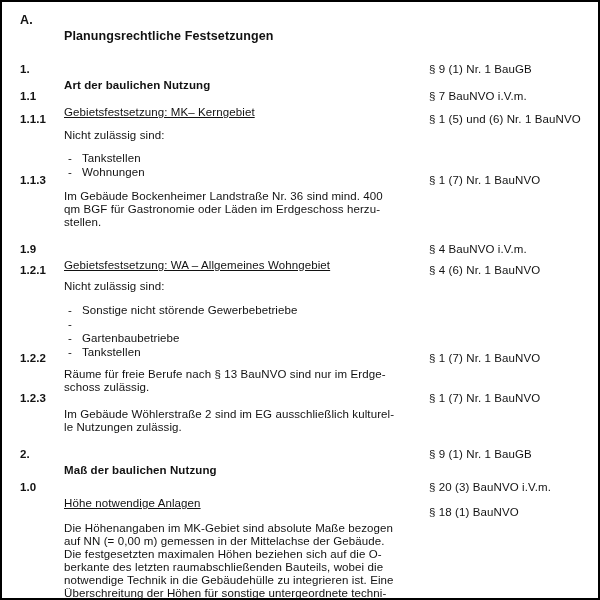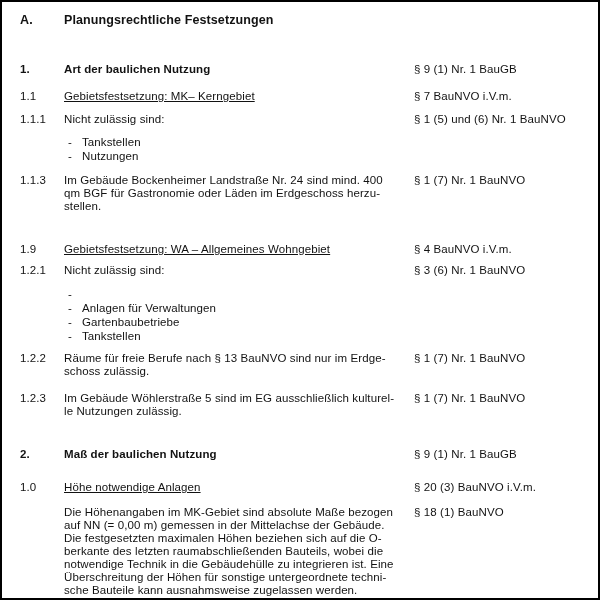--- a/index.html
+++ b/index.html
@@ -20,31 +20,32 @@
     font-size: 11.5px;
     line-height: 13px;
     letter-spacing: 0.1px;
   }
   .row { position: absolute; left: 0; width: 100%; }
   .num {
     position: absolute;
     left: 18px;
     top: 0;
     white-space: nowrap;
+    font-weight: bold;
   }
   .body {
     position: absolute;
     left: 62px;
-    top: 0;
+    top: 16px;
     width: 372px;
     white-space: pre-line;
   }
   .ref {
     position: absolute;
-    left: 412px;
+    left: 427px;
     top: 0;
     width: 165px;
     white-space: nowrap;
   }
   .h1 .num, .h1 .body {
     font-weight: bold;
     font-size: 12.5px;
   }
   .h2 .num, .h2 .body {
     font-weight: bold;
@@ -87,53 +88,53 @@
   </div>
 
   <div class="row bullets" style="top:133px">
     <div class="body" style="white-space:normal">
       <div class="bullet-line">
         <span class="dash">-</span>
         <span>Tankstellen</span>
       </div>
       <div class="bullet-line">
         <span class="dash">-</span>
-        <span>Nutzungen</span>
+        <span>Wohnungen</span>
       </div>
     </div>
   </div>
 
   <div class="row para" style="top:172px">
     <span class="num">1.1.3</span>
-    <span class="body">Im Gebäude Bockenheimer Landstraße Nr. 24 sind mind. 400
+    <span class="body">Im Gebäude Bockenheimer Landstraße Nr. 36 sind mind. 400
 qm BGF für Gastronomie oder Läden im Erdgeschoss herzu-
 stellen.</span>
     <span class="ref">§ 1 (7) Nr. 1 BauNVO</span>
   </div>
 
   <div class="row u" style="top:241px">
     <span class="num">1.9</span>
     <span class="body">Gebietsfestsetzung: WA – Allgemeines Wohngebiet</span>
     <span class="ref">§ 4 BauNVO i.V.m.</span>
   </div>
 
   <div class="row" style="top:262px">
     <span class="num">1.2.1</span>
     <span class="body">Nicht zulässig sind:</span>
-    <span class="ref">§ 3 (6) Nr. 1 BauNVO</span>
+    <span class="ref">§ 4 (6) Nr. 1 BauNVO</span>
   </div>
 
   <div class="row bullets" style="top:285px">
     <div class="body" style="white-space:normal">
       <div class="bullet-line">
         <span class="dash">-</span>
+        <span>Sonstige nicht störende Gewerbebetriebe</span>
       </div>
       <div class="bullet-line">
         <span class="dash">-</span>
-        <span>Anlagen für Verwaltungen</span>
       </div>
       <div class="bullet-line">
         <span class="dash">-</span>
         <span>Gartenbaubetriebe</span>
       </div>
       <div class="bullet-line">
         <span class="dash">-</span>
         <span>Tankstellen</span>
       </div>
     </div>
@@ -141,21 +142,21 @@
 
   <div class="row para" style="top:350px">
     <span class="num">1.2.2</span>
     <span class="body">Räume für freie Berufe nach § 13 BauNVO sind nur im Erdge-
 schoss zulässig.</span>
     <span class="ref">§ 1 (7) Nr. 1 BauNVO</span>
   </div>
 
   <div class="row para" style="top:390px">
     <span class="num">1.2.3</span>
-    <span class="body">Im Gebäude Wöhlerstraße 5 sind im EG ausschließlich kulturel-
+    <span class="body">Im Gebäude Wöhlerstraße 2 sind im EG ausschließlich kulturel-
 le Nutzungen zulässig.</span>
     <span class="ref">§ 1 (7) Nr. 1 BauNVO</span>
   </div>
 
   <div class="row h2" style="top:446px">
     <span class="num">2.</span>
     <span class="body">Maß der baulichen Nutzung</span>
     <span class="ref">§ 9 (1) Nr. 1 BauGB</span>
   </div>
 

